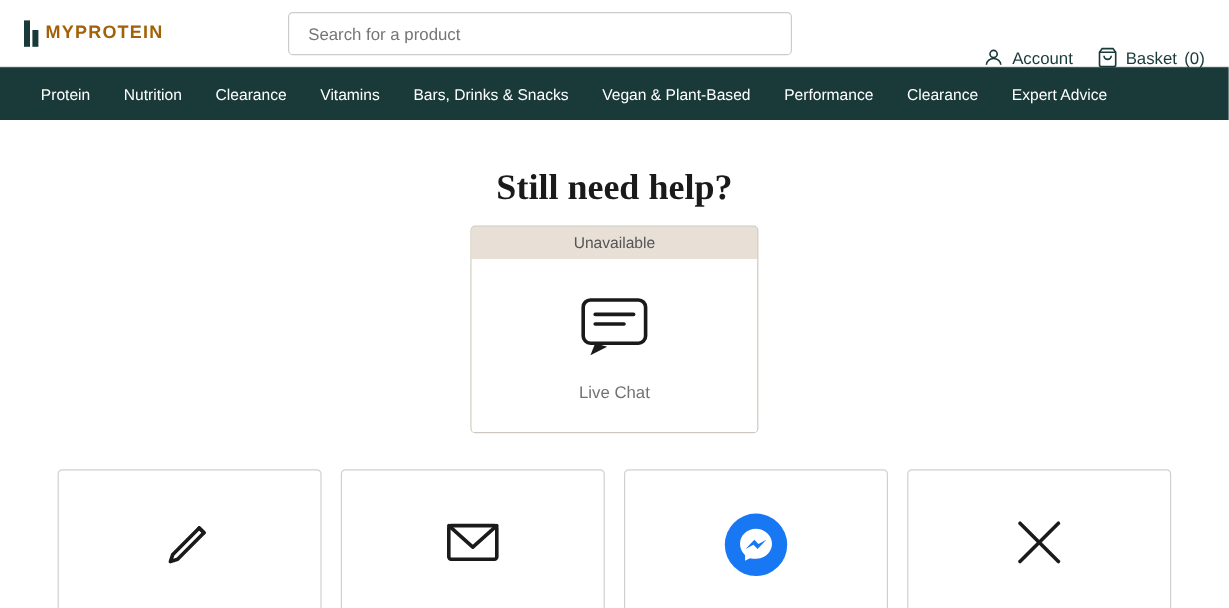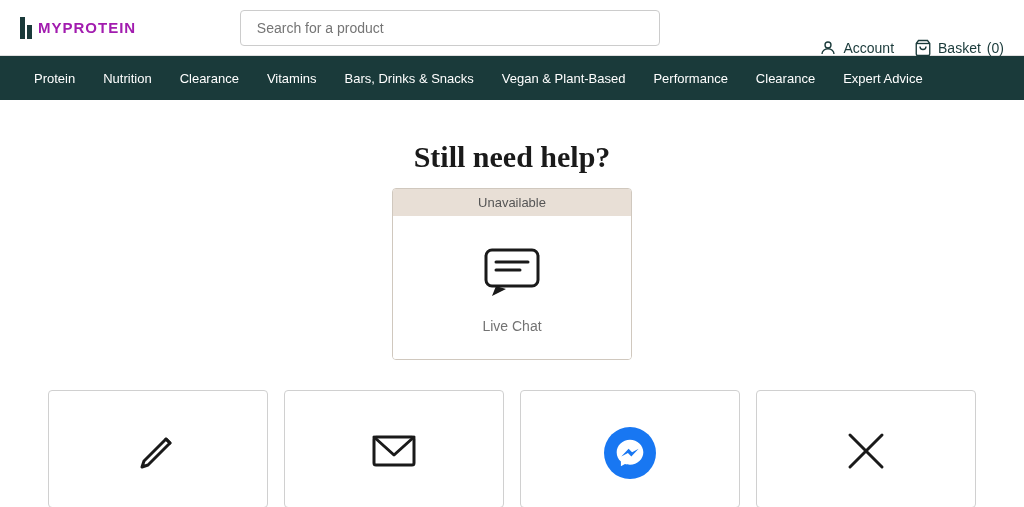--- a/index.html
+++ b/index.html
@@ -13,21 +13,21 @@
       padding: 0 20px;
       height: 56px;
       border-bottom: 1px solid #e0e0e0;
     }
     .logo {
       display: flex;
       align-items: center;
       gap: 6px;
       font-weight: 900;
       font-size: 15px;
-      color: #a21caf;
+      color: #a16207;
       letter-spacing: 1px;
       text-transform: uppercase;
       min-width: 140px;
     }
     .logo-icon {
       display: flex;
       align-items: center;
       gap: 2px;
     }
     .logo-bar {

